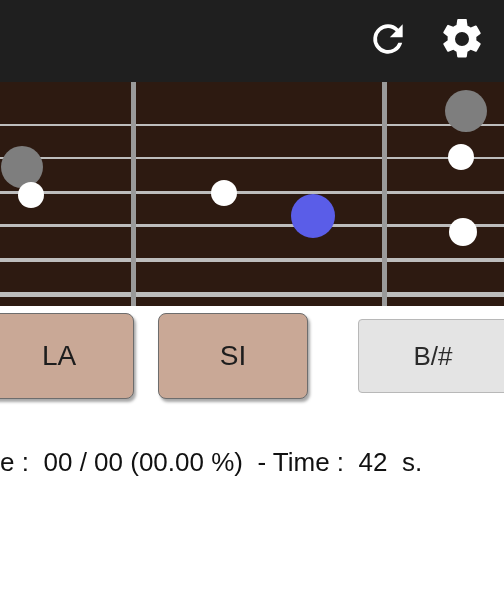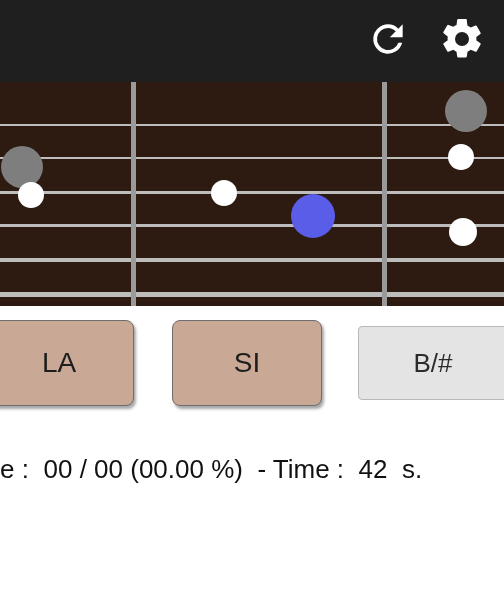--- a/index.html
+++ b/index.html
@@ -43,39 +43,38 @@
     transform: translate(-50%, -50%);
   }
   .dot.white { background: #fff; }
   .dot.gray  { background: #7e7e7e; }
   .dot.blue  { background: #5a5de8; }
 
   
   .buttons {
     display: flex;
     gap: 24px;
-    padding: 14px 0 14px 0;
+    padding: 7px 0 14px 0;
     align-items: stretch;
     justify-content: space-between;
   }
   .note-btn {
     width: 150px;
     height: 86px;
     border: 1px solid #6d6d6d;
     border-radius: 8px;
     background: #c9a896;
     font-size: 28px;
     font-weight: 400;
     color: #1d1d1d;
     box-shadow: 2px 3px 3px rgba(0,0,0,0.35);
     cursor: pointer;
     display: flex;
     align-items: center;
     justify-content: center;
-    margin-left: 14px;
   }
   .note-btn:first-child { margin-left: -16px; }
   .mode-btn {
     width: 150px;
     height: 74px;
     margin-top: 6px;
     margin-left: auto;
     margin-right: -4px;
     border: 1px solid #b8b8b8;
     border-radius: 4px;

